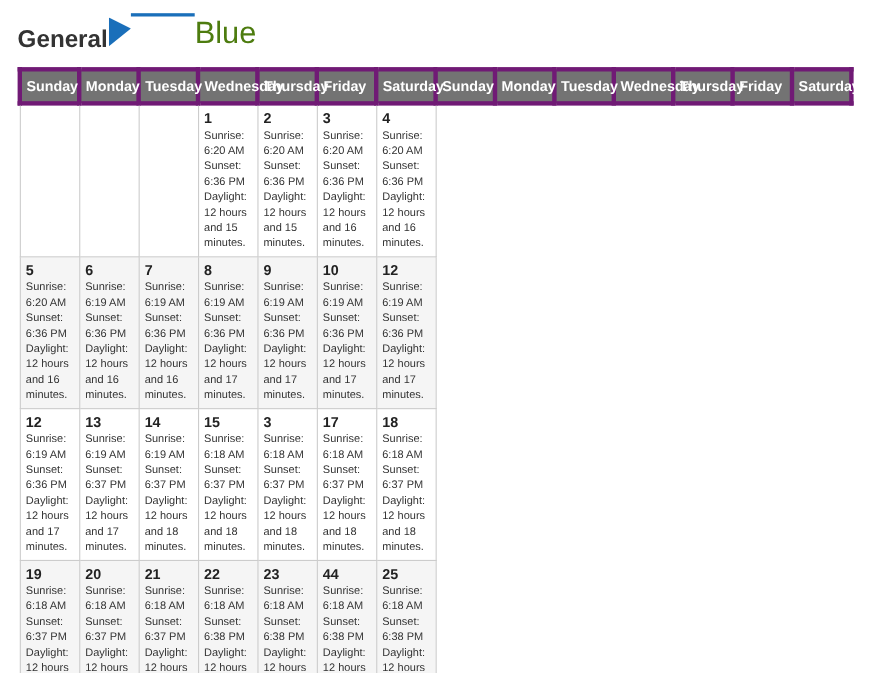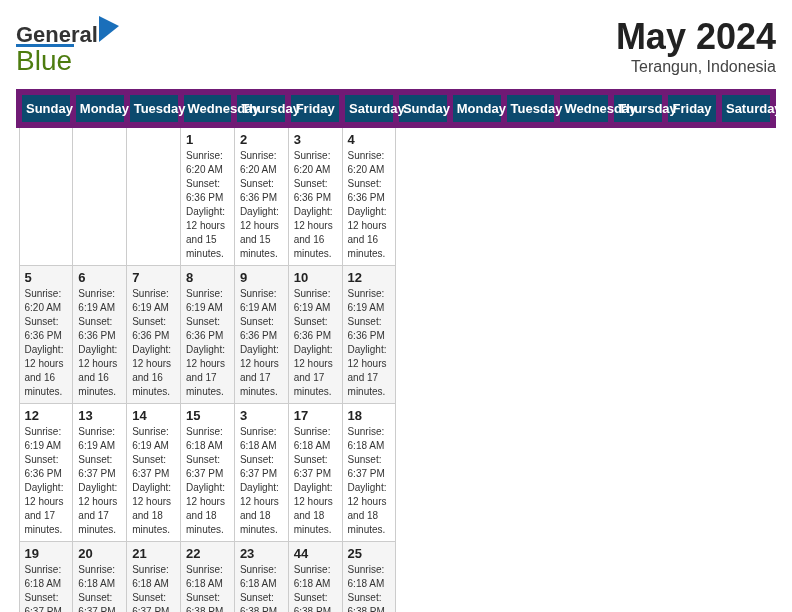--- a/index.html
+++ b/index.html
@@ -11,48 +11,47 @@
       padding: 16px;
     }
     .header {
       display: flex;
       justify-content: space-between;
       align-items: flex-start;
       margin-bottom: 12px;
     }
     .logo {
       display: flex;
-      flex-direction: column;
       align-items: flex-start;
     }
     .title-block {
       text-align: right;
     }
     .month-year {
       font-size: 36px;
       font-weight: bold;
       color: #222;
     }
     .location {
       font-size: 16px;
       color: #444;
     }
     table {
       width: 100%;
       border-collapse: collapse;
       table-layout: fixed;
     }
     thead tr th {
-      background: #0c4a6e;
+      background: #737373;
       color: #fff;
       font-size: 13px;
       font-weight: bold;
       padding: 6px 4px;
-      text-align: center;
-      border: 6px solid #701a75;
+      text-align: left;
+      border: 4px solid #701a75;
     }
     tbody tr td {
       vertical-align: top;
       border: 1px solid #ccc;
       padding: 4px 5px;
       height: 82px;
       font-size: 10.5px;
       color: #222;
       background: #fff;
     }
@@ -87,24 +86,20 @@
         <svg width="20" height="26" viewBox="0 0 20 26" style="margin-left:1px;margin-bottom:2px;">
           <polygon points="0,0 20,10 0,26" fill="#1a6fba"></polygon>
         </svg>
       </div>
     </div>
     <div style="display:flex;align-items:center;margin-top:-4px;">
       <div style="width:58px;height:3px;background:#1a6fba;"></div>
     </div>
     <span style="font-size:28px;font-weight:normal;color:#4d7c0f;margin-top:-2px;">Blue</span>
   </div>
-  <div class="title-block">
-    <div class="month-year">May 2024</div>
-    <div class="location">Terangun, Indonesia</div>
-  </div>
 </div>
 
 <table>
   <thead>
     <tr>
     <th>Sunday</th>
         <th>Monday</th>
         <th>Tuesday</th>
         <th>Wednesday</th>
         <th>Thursday</th>

